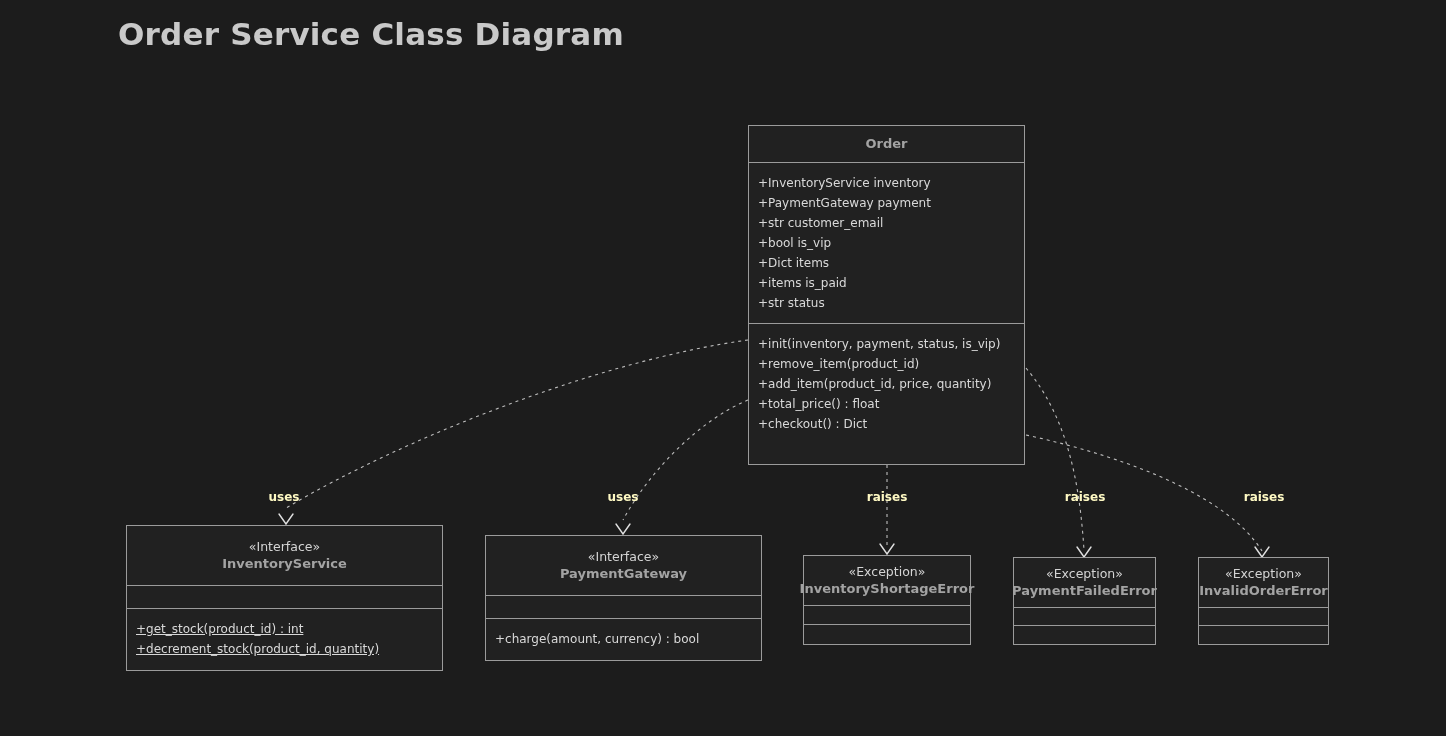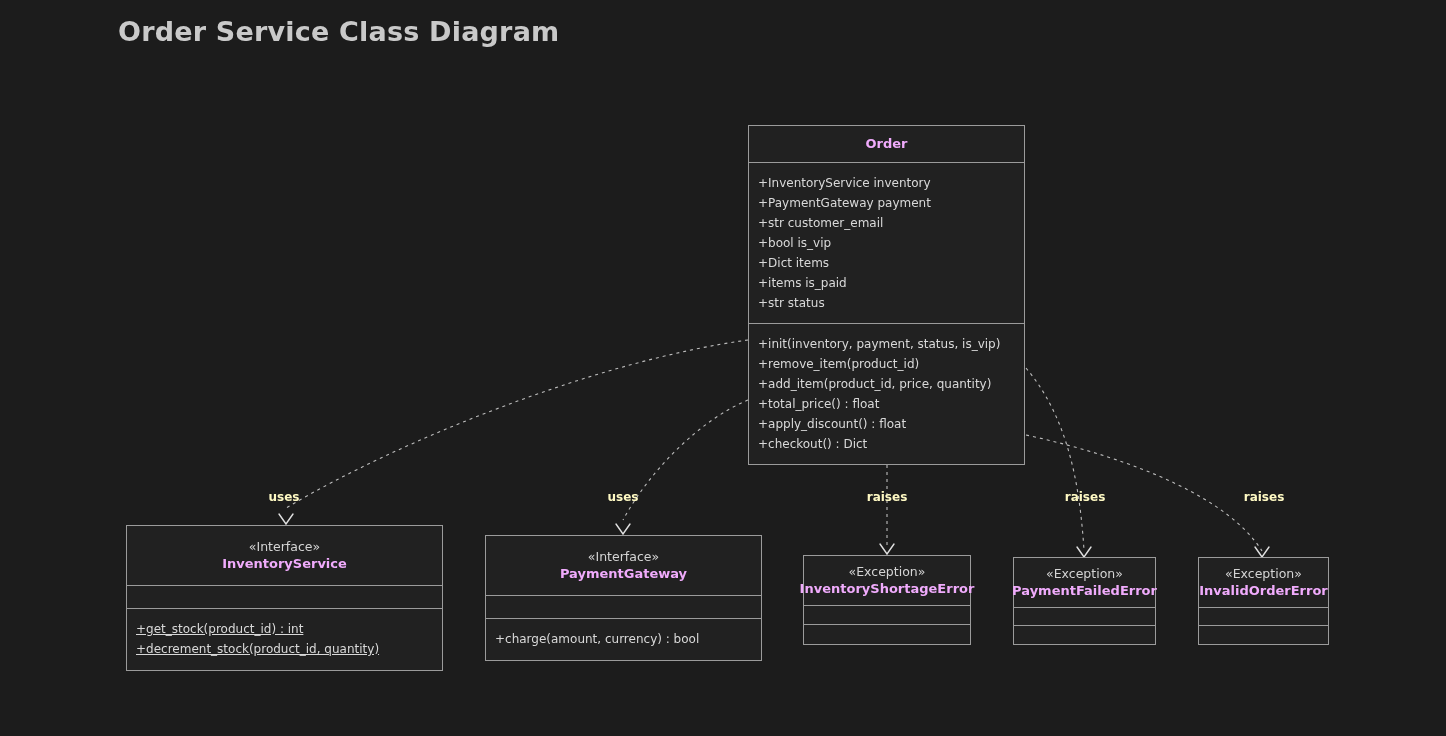--- a/index.html
+++ b/index.html
@@ -16,21 +16,21 @@
   }
   #canvas {
     position: relative;
     width: 1446px;
     height: 736px;
   }
   #page-title {
     position: absolute;
     left: 118px;
     top: 16px;
-    font-size: 27px;
+    font-size: 31px;
     font-weight: bold;
     color: #c9c9c9;
     letter-spacing: 0.2px;
     white-space: nowrap;
   }
   #edges {
     position: absolute;
     left: 0;
     top: 0;
     width: 1446px;
@@ -59,21 +59,21 @@
   }
   .stereotype {
     font-size: 12.5px;
     color: #d4d4d4;
     line-height: 17px;
     white-space: nowrap;
   }
   .classname {
     font-size: 13px;
     font-weight: bold;
-    color: #f0abfc;
+    color: #a3a3a3;
     line-height: 18px;
     white-space: nowrap;
   }
   .members {
     padding: 10px 9px 9px 9px;
   }
   .member {
     font-size: 12px;
     color: #d9d9d9;
     line-height: 20px;
@@ -132,21 +132,20 @@
       <div class="member">+bool is_vip</div>
       <div class="member">+Dict items</div>
       <div class="member">+items is_paid</div>
       <div class="member">+str status</div>
     </div>
     <div class="compartment members" style="height:142px;">
       <div class="member">+init(inventory, payment, status, is_vip)</div>
       <div class="member">+remove_item(product_id)</div>
       <div class="member">+add_item(product_id, price, quantity)</div>
       <div class="member">+total_price() : float</div>
-      <div class="member">+apply_discount() : float</div>
       <div class="member">+checkout() : Dict</div>
     </div>
   </div>
 
   <div class="node" style="left:126px; top:525px; width:317px; height:146px;">
     <div class="compartment head" style="height:60px;">
       <div class="stereotype">«Interface»</div>
       <div class="classname">InventoryService</div>
     </div>
     <div class="compartment empty-comp"></div>

